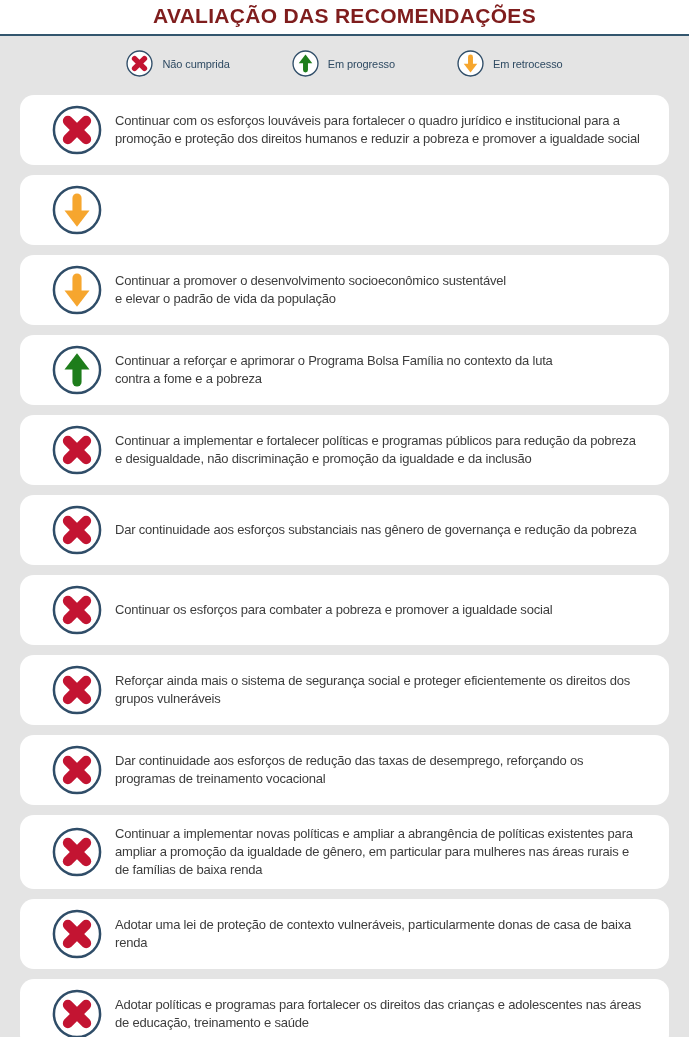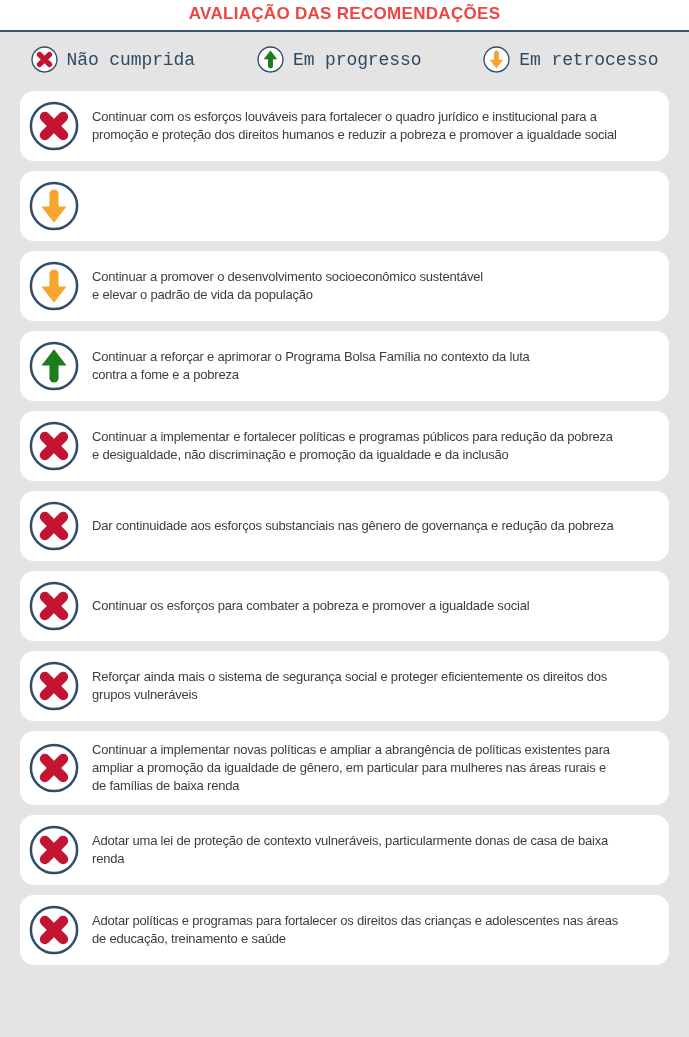--- a/index.html
+++ b/index.html
@@ -12,55 +12,54 @@
   }
   .page { width: 689px; min-height: 1037px; display: flex; flex-direction: column; }
 
   header.titlebar {
     background: #ffffff;
     border-bottom: 2px solid #33566E;
     padding: 4px 0 6px;
   }
   h1.title {
     text-align: center;
-    font-size: 17px;
+    font-size: 21px;
     font-weight: bold;
-    color: #ef4444;
+    color: #7f1d1d;
     letter-spacing: 0.3px;
   }
 
   .body-gray {
     background: #E4E4E4;
     flex: 1;
     padding-bottom: 0;
   }
 
   .legend {
     display: flex;
     justify-content: center;
     align-items: center;
     gap: 62px;
     padding: 14px 0 18px;
   }
   .legend-item { display: flex; align-items: center; gap: 9px; }
   .legend-item .licon { display: inline-flex; }
   .legend-item .llabel {
-    font-size: 18px;
+    font-size: 11px;
     color: #2E4A62;
     letter-spacing: -0.1px;
-    font-family: Liberation Mono, monospace;
   }
 
   .cards { padding: 0 20px; }
   .card {
     background: #ffffff;
     border-radius: 14px;
     display: flex;
     align-items: center;
-    padding: 10px 12px 10px 9px;
+    padding: 10px 12px 10px 32px;
     margin-bottom: 10px;
     min-height: 58px;
   }
   .card .cicon { display: inline-flex; flex-shrink: 0; margin-right: 13px; }
   .card .ctext {
     font-size: 13px;
     line-height: 18px;
     color: #3D3D3D;
     letter-spacing: -0.2px;
     white-space: pre-line;
@@ -196,20 +195,31 @@
             <svg viewBox="0 0 52 52" width="50" height="50" aria-hidden="true">
             <circle cx="26" cy="26" r="24" fill="#ffffff" stroke="#2F4D68" stroke-width="2.6"></circle>
               <line x1="16.5" y1="16.5" x2="35.5" y2="35.5" stroke="#C31432" stroke-width="10.5" stroke-linecap="round"></line>
              <line x1="35.5" y1="16.5" x2="16.5" y2="35.5" stroke="#C31432" stroke-width="10.5" stroke-linecap="round"></line>
             </svg>
           </span>
     <p class="ctext">Reforçar ainda mais o sistema de segurança social e proteger eficientemente os direitos dos
 grupos vulneráveis</p>
   </div>
 
+  <div class="card">
+    <span class="cicon">
+            <svg viewBox="0 0 52 52" width="50" height="50" aria-hidden="true">
+            <circle cx="26" cy="26" r="24" fill="#ffffff" stroke="#2F4D68" stroke-width="2.6"></circle>
+              <line x1="16.5" y1="16.5" x2="35.5" y2="35.5" stroke="#C31432" stroke-width="10.5" stroke-linecap="round"></line>
+             <line x1="35.5" y1="16.5" x2="16.5" y2="35.5" stroke="#C31432" stroke-width="10.5" stroke-linecap="round"></line>
+            </svg>
+          </span>
+    <p class="ctext">Dar continuidade aos esforços de redução das taxas de desemprego, reforçando os
+programas de treinamento vocacional</p>
+  </div>
 
   <div class="card">
     <span class="cicon">
             <svg viewBox="0 0 52 52" width="50" height="50" aria-hidden="true">
             <circle cx="26" cy="26" r="24" fill="#ffffff" stroke="#2F4D68" stroke-width="2.6"></circle>
               <line x1="16.5" y1="16.5" x2="35.5" y2="35.5" stroke="#C31432" stroke-width="10.5" stroke-linecap="round"></line>
              <line x1="35.5" y1="16.5" x2="16.5" y2="35.5" stroke="#C31432" stroke-width="10.5" stroke-linecap="round"></line>
             </svg>
           </span>
     <p class="ctext">Continuar a implementar novas políticas e ampliar a abrangência de políticas existentes para

